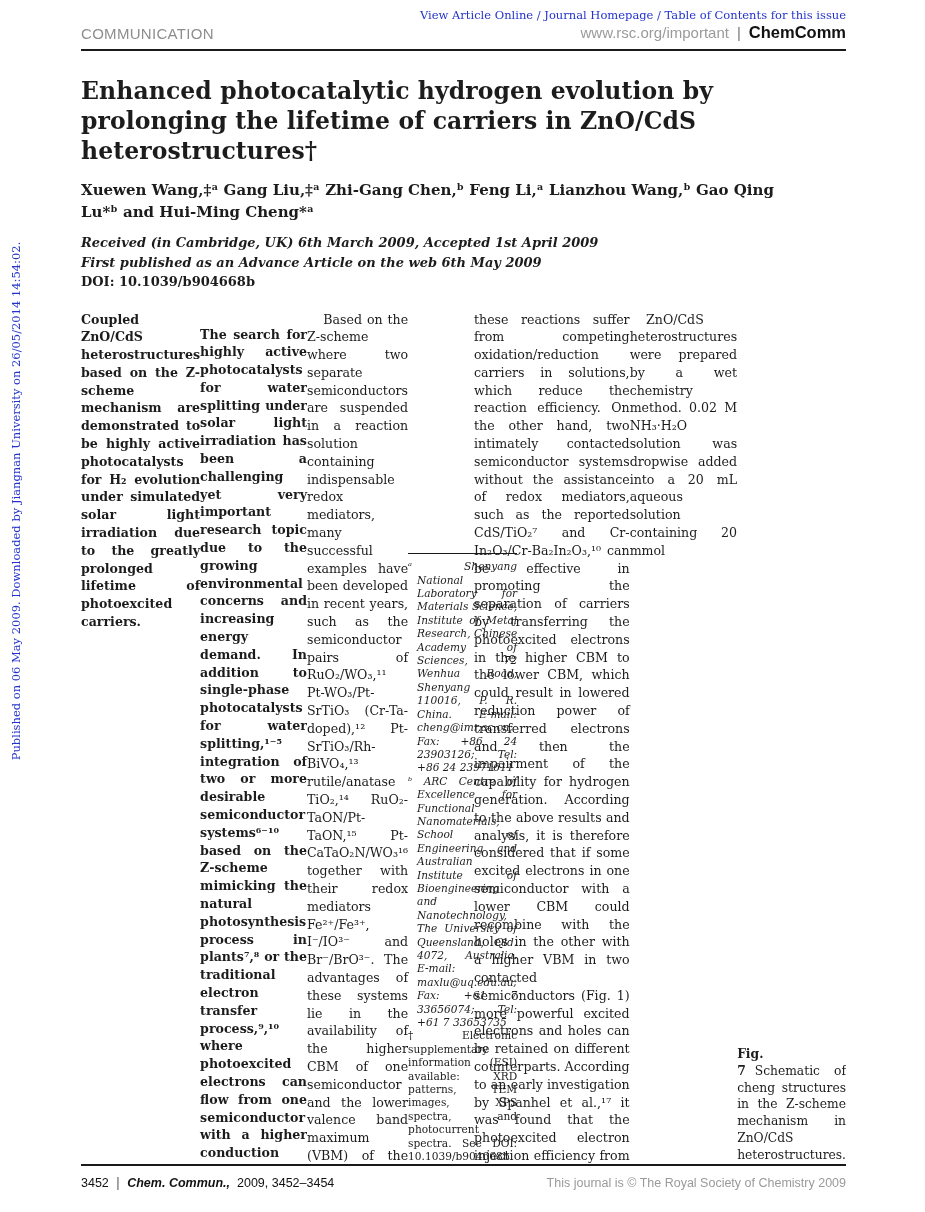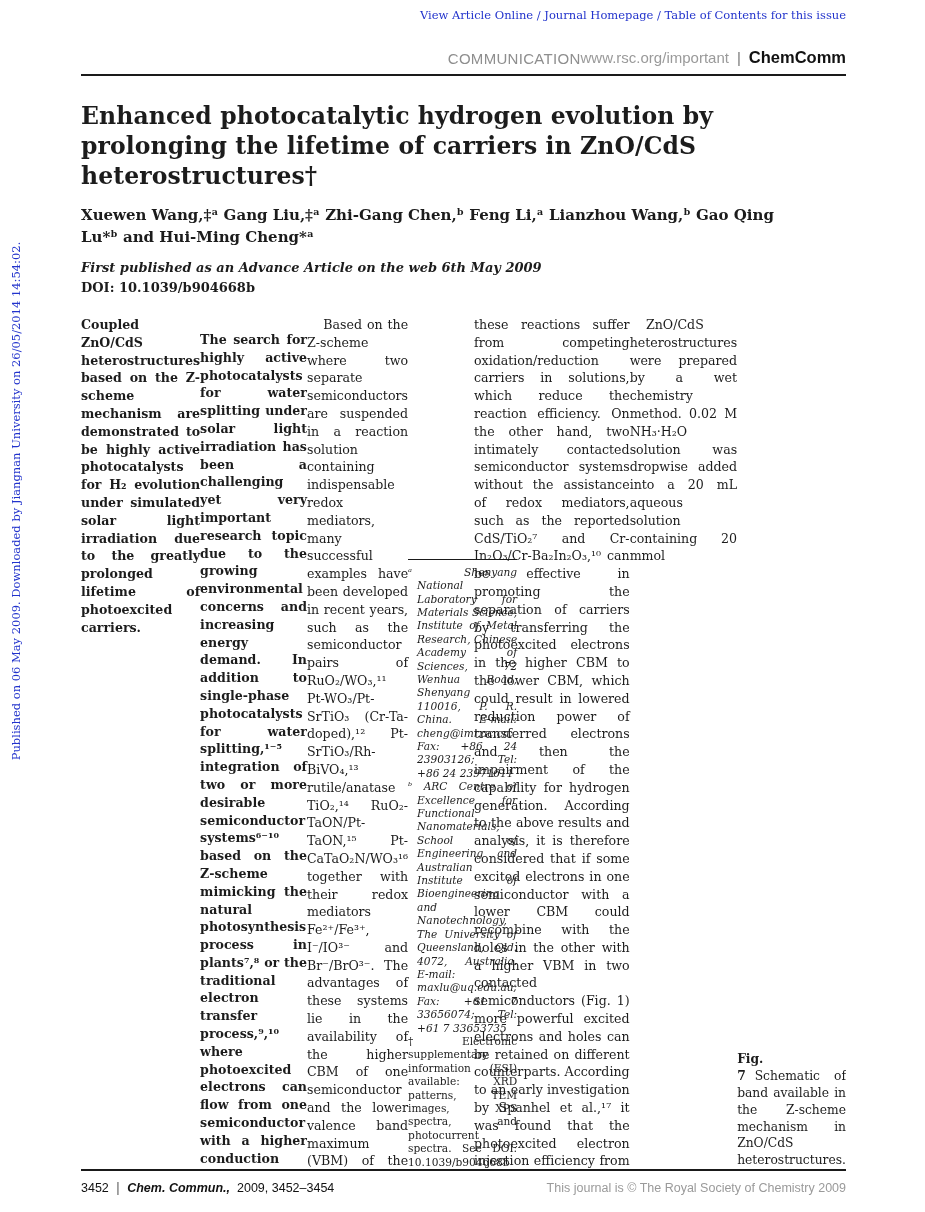--- a/index.html
+++ b/index.html
@@ -16,22 +16,22 @@
 
   
   .top-link-row { text-align: right; padding-top: 4px; }
   .top-link {
     font-size: 11.5px; color: #2233cc; text-decoration: none;
     cursor: pointer;
   }
 
   
   .masthead {
-    display: flex; justify-content: flex-end; align-items: flex-end;
-    margin-top: 25px; padding-bottom: 7px;
+    display: flex; justify-content: space-between; align-items: flex-end;
+    padding-bottom: 7px;
     border-bottom: 2px solid #1a1a1a;
     font-family: "Liberation Sans", sans-serif;
   }
   .section-label { font-size: 15px; color: #8e8e8e; letter-spacing: 0.3px; }
   .masthead-right { font-size: 15px; color: #9a9a9a; display: flex; align-items: baseline; gap: 8px; }
   .journal-url { color: #9a9a9a; text-decoration: none; cursor: pointer; }
   .masthead-sep { color: #777; font-weight: 300; }
   .journal-name { color: #111; font-weight: bold; font-size: 16.5px; }
 
   
@@ -121,20 +121,21 @@
         <span class="masthead-sep">|</span>
         <span class="journal-name">ChemComm</span>
       </span>
     </div>
 
     <div class="article-title">Enhanced photocatalytic hydrogen evolution by prolonging the lifetime of carriers in ZnO/CdS heterostructures†</div>
 
     <div class="authors">Xuewen Wang,‡ᵃ Gang Liu,‡ᵃ Zhi-Gang Chen,ᵇ Feng Li,ᵃ Lianzhou Wang,ᵇ Gao Qing Lu*ᵇ and Hui-Ming Cheng*ᵃ</div>
 
     <div class="received-block">
+      <div class="received-line">Received (in Cambridge, UK) 6th March 2009, Accepted 1st April 2009</div>
       <div class="received-line">First published as an Advance Article on the web 6th May 2009</div>
       <div class="doi-line">DOI: 10.1039/b904668b</div>
     </div>
 
     <div class="columns">
 
       <div class="col">
         <p class="body-par abstract">Coupled ZnO/CdS heterostructures based on the Z-scheme mechanism are demonstrated to be highly active photocatalysts for H₂ evolution under simulated solar light irradiation due to the greatly prolonged lifetime of photoexcited carriers.</p>
         <p class="body-par par-gap">The search for highly active photocatalysts for water splitting under solar light irradiation has been a challenging yet very important research topic due to the growing environmental concerns and increasing energy demand. In addition to single-phase photocatalysts for water splitting,¹⁻⁵ integration of two or more desirable semiconductor systems⁶⁻¹⁰ based on the Z-scheme mimicking the natural photosynthesis process in plants⁷,⁸ or the traditional electron transfer process,⁹,¹⁰ where photoexcited electrons can flow from one semiconductor with a higher conduction band minimum (CBM) to the other with a lower CBM, is of great importance in better realizing water splitting under solar irradiation. Compared to single-phase photocatalysts, which usually have less flexibility in changing their electronic structure by doping and low separation efficiency of photoexcited charge carriers, the hybrid or integrated multi-semiconductor systems possess significant advantages of promoting the separation of electron–hole pairs and keeping reduction and oxidation reactions at two different reaction sites.</p>
         <p class="body-par indent">Based on the Z-scheme where two separate semiconductors are suspended in a reaction solution containing indispensable redox mediators, many successful examples have been developed in recent years, such as the semiconductor pairs of RuO₂/WO₃,¹¹ Pt-WO₃/Pt-SrTiO₃ (Cr-Ta-doped),¹² Pt-SrTiO₃/Rh-BiVO₄,¹³ rutile/anatase TiO₂,¹⁴ RuO₂-TaON/Pt-TaON,¹⁵ Pt-CaTaO₂N/WO₃¹⁶ together with their redox mediators Fe²⁺/Fe³⁺, I⁻/IO³⁻ and Br⁻/BrO³⁻. The advantages of these systems lie in the availability of the higher CBM of one semiconductor and the lower valence band maximum (VBM) of the other in water splitting reactions. However,</p>
@@ -145,21 +146,21 @@
           <p class="fn">† Electronic supplementary information (ESI) available: XRD patterns, TEM images, XPS spectra, and photocurrent spectra. See DOI: 10.1039/b904668b</p>
 
         </div>
       </div>
 
       <div class="col">
         <p class="body-par">these reactions suffer from competing oxidation/reduction carriers in solutions, which reduce the reaction efficiency. On the other hand, two intimately contacted semiconductor systems without the assistance of redox mediators, such as the reported CdS/TiO₂⁷ and Cr-In₂O₃/Cr-Ba₂In₂O₃,¹⁰ can be effective in promoting the separation of carriers by transferring the photoexcited electrons in the higher CBM to the lower CBM, which could result in lowered reduction power of transferred electrons and then the impairment of the capability for hydrogen generation. According to the above results and analysis, it is therefore considered that if some excited electrons in one semiconductor with a lower CBM could recombine with the holes in the other with a higher VBM in two contacted semiconductors (Fig. 1) more powerful excited electrons and holes can be retained on different counterparts. According to an early investigation by Spanhel et al.,¹⁷ it was found that the photoexcited electron injection efficiency from CdS into ZnO was much less efficient than that from CdS into TiO₂. We also noted that the ZnO/CdS coupling unit is widely used in PN junction solar cells due to its excellent carrier transport at the interface.¹⁸,¹⁹ Therefore, it may be an effective system to realize the desirable reverse carrier transfer and hence to possess a favorable photocatalytic water splitting capability. In this work, we clearly demonstrate the synergistic effects of coupled ZnO/CdS heterostructures on photocatalytic water splitting by the Z-scheme, which contribute to a ca. 14 and 40 times enhancement in hydrogen evolution compared to the sole CdS and ZnO under the same simulated solar light irradiation.</p>
         <p class="body-par indent">ZnO/CdS heterostructures were prepared by a wet chemistry method. 0.02 M NH₃·H₂O solution was dropwise added into a 20 mL aqueous solution containing 20 mmol</p>
 
         <div class="fig-caption">
-          <span class="fig-label">Fig. 7</span><span>Schematic of band available in the Z-scheme mechanism in ZnO/CdS heterostructures.</span>
+          <span class="fig-label">Fig. 7</span><span>Schematic of cheng structures in the Z-scheme mechanism in ZnO/CdS heterostructures.</span>
         </div>
       </div>
 
     </div>
 
     <div class="footer">
       <span class="footer-left">
         <span class="footer-page">3452</span>
         <span class="footer-sep">|</span>
         <span class="footer-journal">Chem. Commun.,</span>

